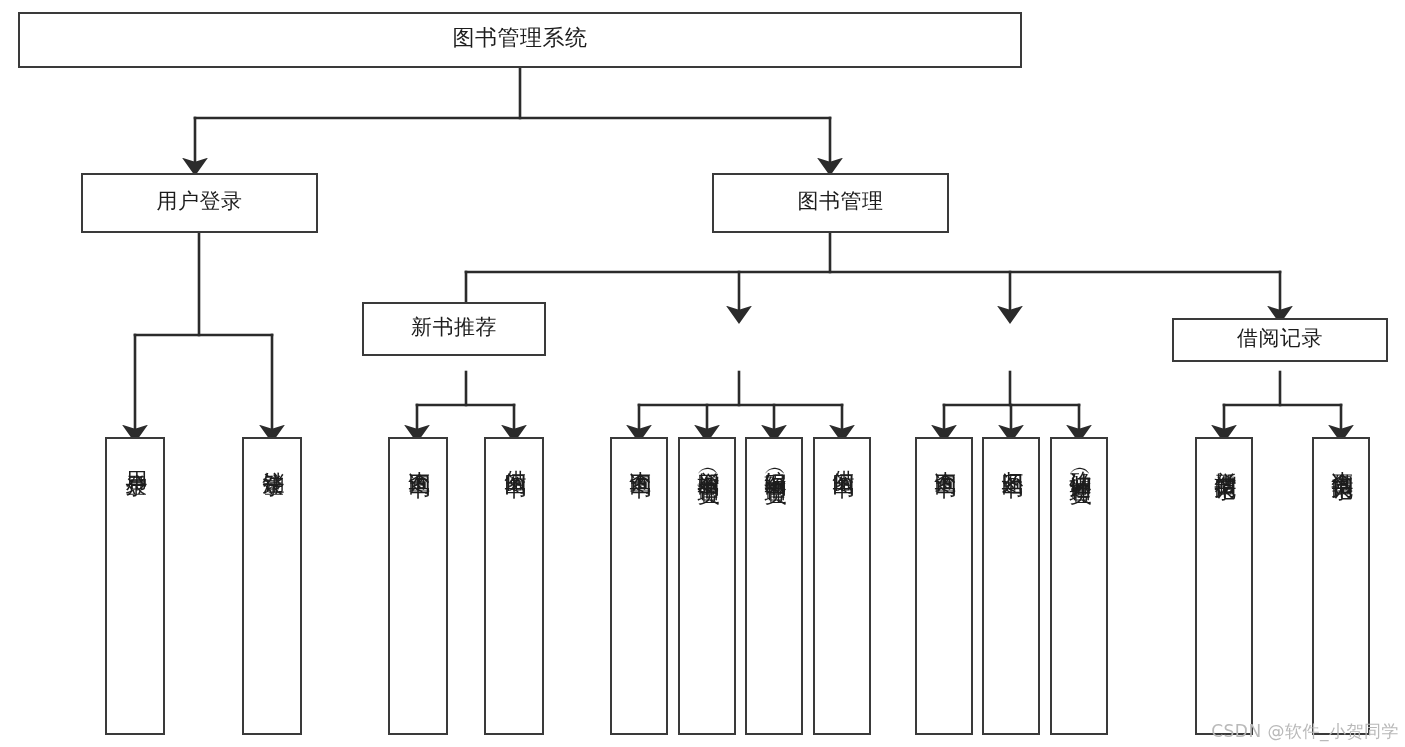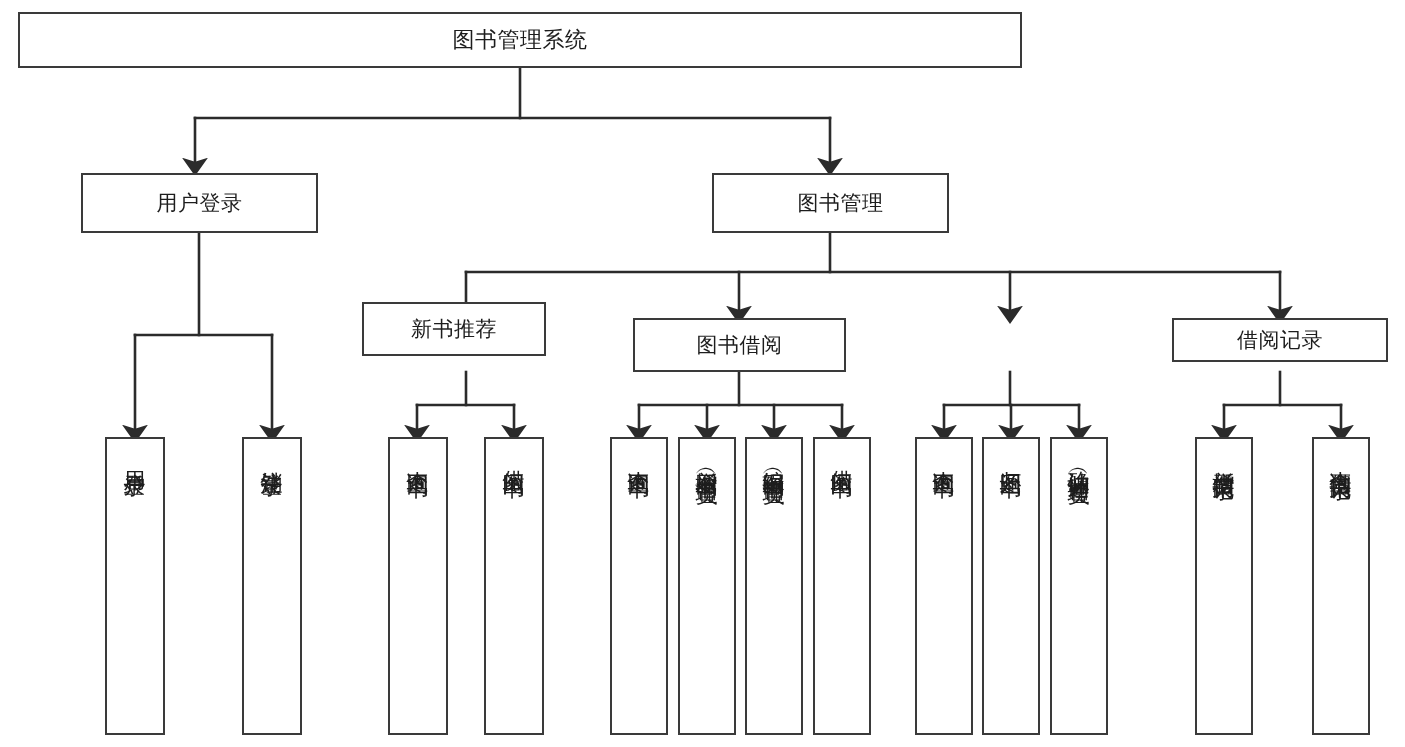--- a/index.html
+++ b/index.html
@@ -26,20 +26,21 @@
   }
   .node {
     position: absolute;
     box-sizing: border-box;
     border: 2.5px solid #3a3a3a;
     background: #ffffff;
     display: flex;
     align-items: center;
     justify-content: center;
     color: #1d1d1d;
+    font-family: Liberation Mono, monospace;
   }
   .node .node-label {
     display: block;
     text-align: center;
     line-height: 1.18;
     white-space: nowrap;
   }
   
   .node.horiz .node-label {
     font-size: 21px;
@@ -137,23 +138,20 @@
   <div class="node horiz" style="left:81px; top:173px; width:237px; height:60px;">
     <span class="node-label">用户登录</span>
   </div>
   <div class="node horiz" style="left:712px; top:173px; width:237px; height:60px;padding-left:20px;">
     <span class="node-label">图书管理</span>
   </div>
 
   <div class="node horiz" style="left:362px; top:302px; width:184px; height:54px;">
     <span class="node-label">新书推荐</span>
   </div>
-  <div class="node horiz" style="left:633px; top:318px; width:213px; height:54px;">
-    <span class="node-label">图书借阅</span>
-  </div>
   <div class="node horiz" style="left:1172px; top:318px; width:216px; height:44px;">
     <span class="node-label">借阅记录</span>
   </div>
 
   <div class="node vert" style="left:105px; top:437px; width:60px; height:298px;">
     <span class="node-label">用户登录</span>
   </div>
   <div class="node vert" style="left:242px; top:437px; width:60px; height:298px;">
     <span class="node-label">注销登录</span>
   </div>
@@ -188,13 +186,14 @@
     <span class="node-label">确认归还（管理员）</span>
   </div>
 
   <div class="node vert" style="left:1195px; top:437px; width:58px; height:298px;">
     <span class="node-label">新增借阅记录</span>
   </div>
   <div class="node vert" style="left:1312px; top:437px; width:58px; height:298px;">
     <span class="node-label">查询借阅记录</span>
   </div>
 
+  <div id="watermark">CSDN @软件_小贺同学</div>
 </div>
 
 </body></html>

